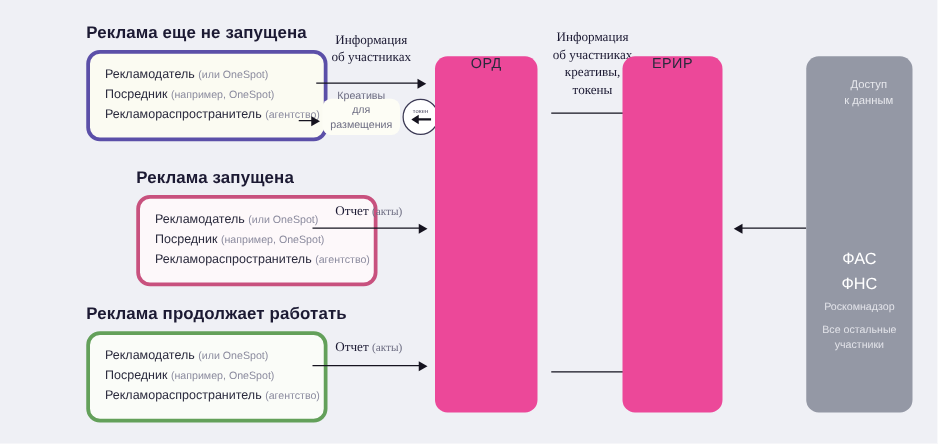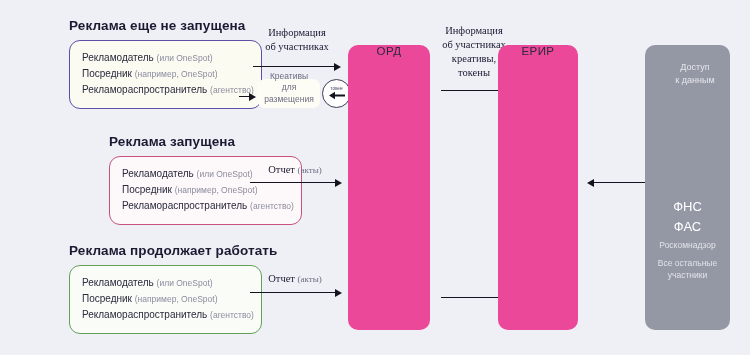--- a/index.html
+++ b/index.html
@@ -27,21 +27,21 @@
   .stage-title {
     font-size: 13.5px;
     font-weight: bold;
     color: #1c1a33;
     letter-spacing: .1px;
     margin-bottom: 7px;
     white-space: nowrap;
   }
   .party-box {
     border-radius: 11px;
-    border: 1px solid #a21caf;
+    border: 3px solid #a21caf;
     background: #fbfbf2;
     padding: 9px 11px 9px 12px;
     box-sizing: border-box;
   }
   .stage-2 .party-box {
     border-color: #c8517e;
     background: #fdf8fa;
   }
   .stage-3 .party-box {
     border-color: #63a05a;
@@ -320,22 +320,22 @@
     <div class="shaft" style="left:6px; width:52px;"></div>
     <div class="head"></div>
   </div>
 
   <div class="gray-panel" style="left: 645px; top: 45px; width: 85px; height: 285px; background: rgb(148, 152, 165);">
     <div class="gray-top">
       <div>Доступ</div>
       <div>к данным</div>
     </div>
     <div class="gray-mid">
+      <div class="big">ФАС</div>
       <div class="big">ФНС</div>
-      <div class="big">ФАС</div>
       <div class="small">Роскомнадзор</div>
       <div class="small" style="margin-top:5px;">
         <div>Все остальные</div>
         <div>участники</div>
       </div>
     </div>
   </div>
 
 </div>
 

